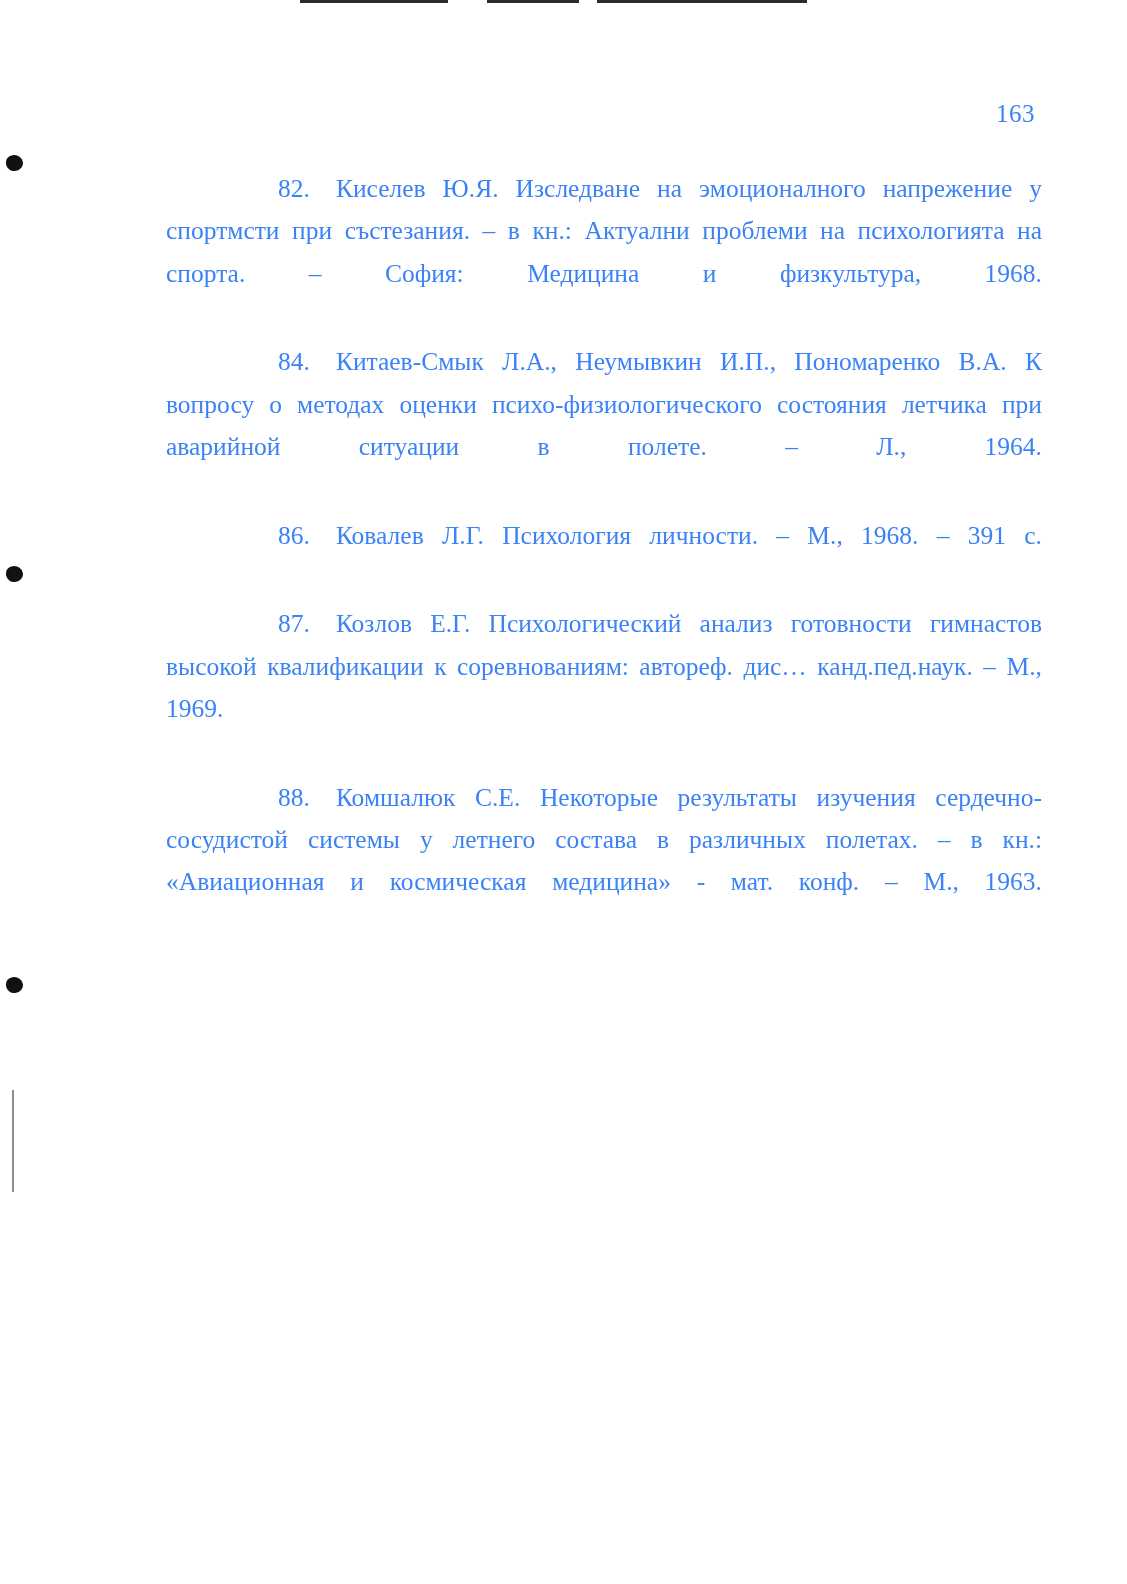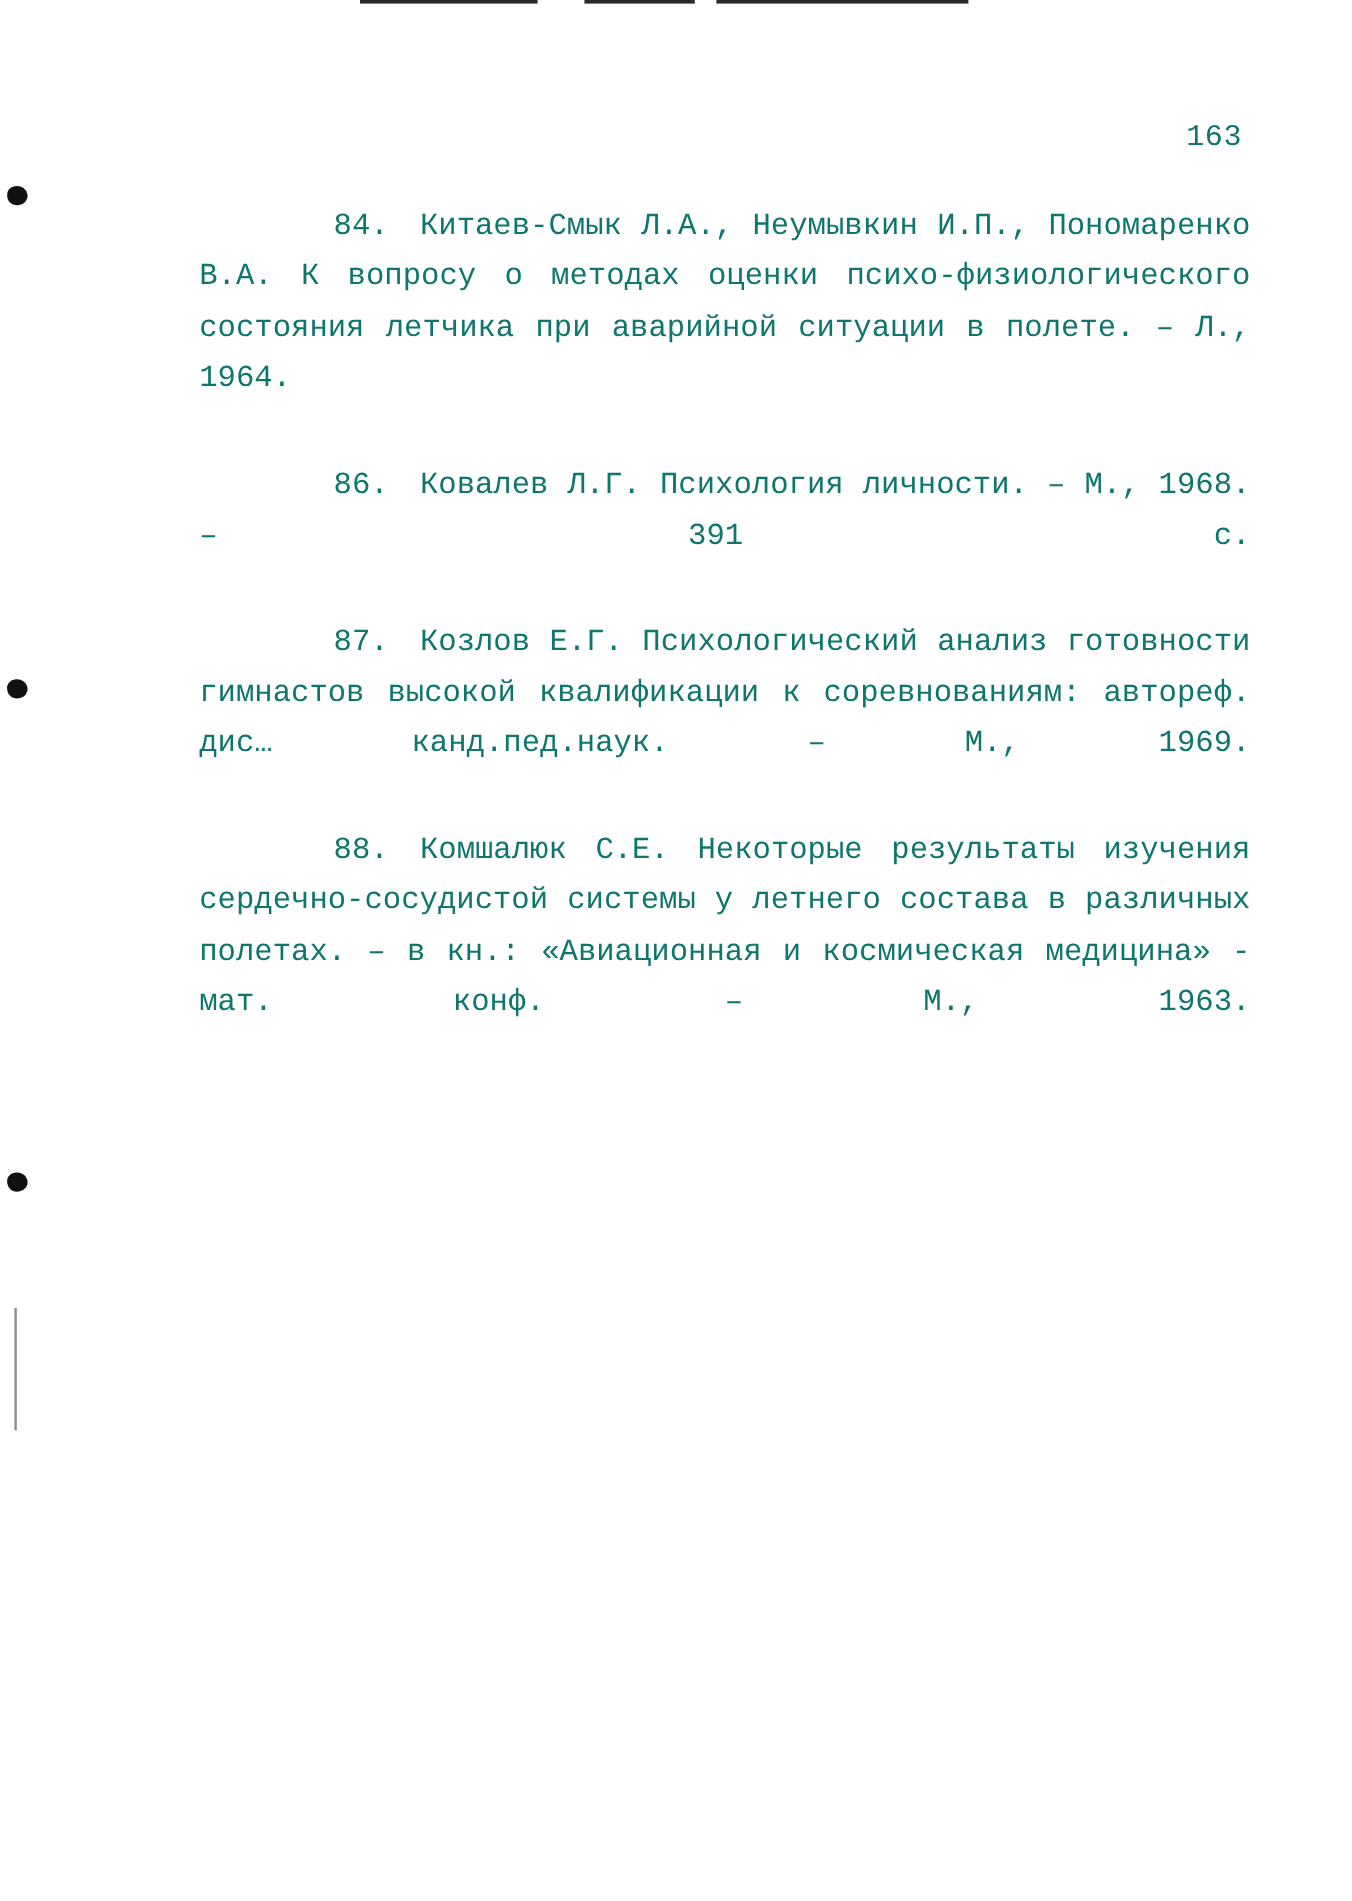--- a/index.html
+++ b/index.html
@@ -6,22 +6,22 @@
     margin: 0;
     padding: 0;
     background: #ffffff;
   }
   .page {
     position: relative;
     width: 1127px;
     height: 1192px;
     background: #ffffff;
     overflow: hidden;
-    font-family: Liberation Mono, monospace;
-    color: #0f766e;
+    font-family: Liberation Serif, serif;
+    color: #3b82f6;
   }
 
   
   .scan-top-line {
     position: absolute;
     top: 0;
     height: 3px;
     background: #2a2a2a;
   }
   .scan-top-line.a { left: 300px; width: 148px; }
@@ -107,20 +107,23 @@
   <div class="edge-rule r1"></div>
   <div class="edge-rule r2"></div>
 
   <div class="folio">163</div>
 
   <div class="content">
 
 
 
 
+    <p class="ref">
+      <span class="num">82.</span><span class="gap"></span><span>Киселев Ю.Я. Изследване на эмоционалного напрежение у спортмсти при състезания. – в кн.: Актуални проблеми на психологията на спорта. – София: Медицина и физкультура, 1968.</span>
+    </p>
 
 
     <p class="ref">
       <span class="num">84.</span><span class="gap"></span><span>Китаев-Смык Л.А., Неумывкин И.П., Пономаренко В.А. К вопросу о методах оценки  психо-физиологического состояния летчика при аварийной ситуации в полете. – Л.,  1964.</span>
     </p>
 
 
     <p class="ref">
       <span class="num">86.</span><span class="gap"></span><span>Ковалев Л.Г. Психология личности. – М., 1968. – 391 с.</span>
     </p>

